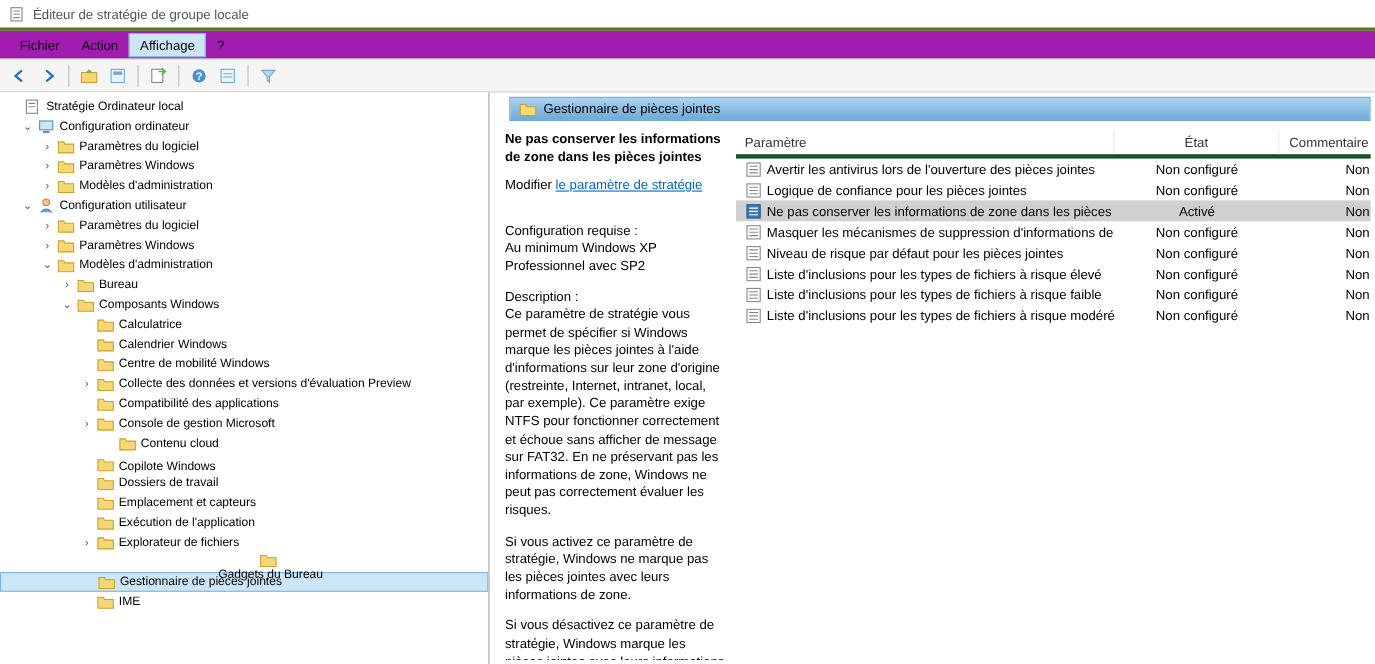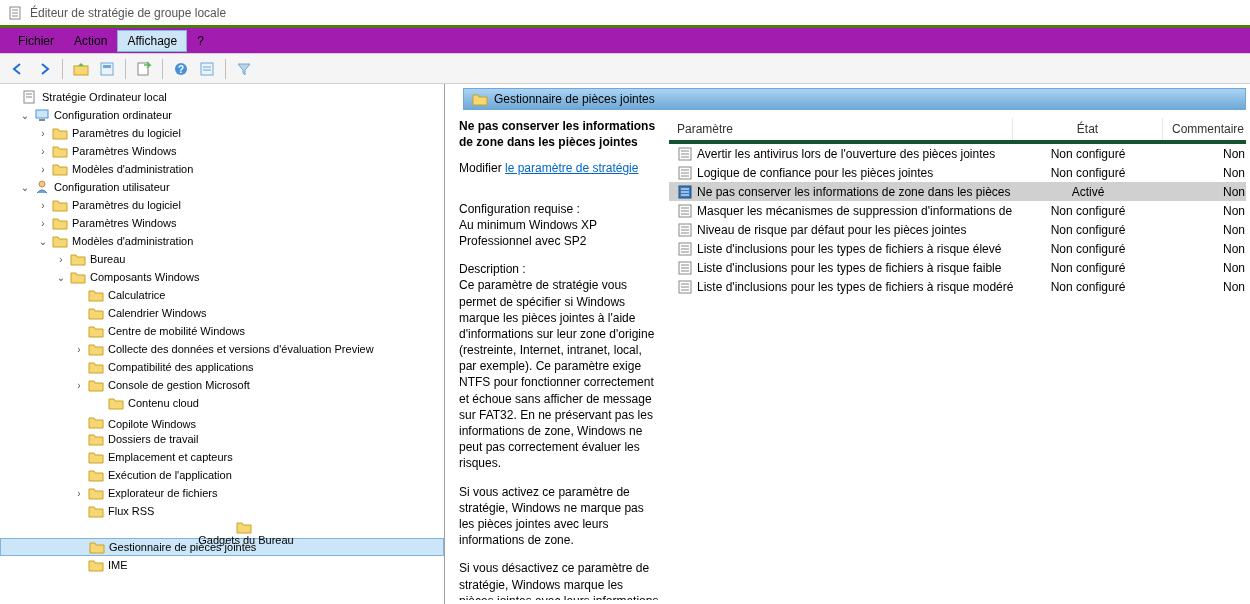--- a/index.html
+++ b/index.html
@@ -349,29 +349,20 @@
         </div>
         <div class="tree-node" style="padding-left: 72px;">
           <span class="tree-twisty">›</span>
           <span class="tree-icon">
             <svg width="16" height="14">
               <path d="M1 3 L6 3 L7 5 L15 5 L15 13 L1 13 Z" fill="#f7d774" stroke="#c9a227"></path>
             </svg>
           </span>
           <span class="tree-label">Explorateur de fichiers</span>
         </div>
-        <div class="tree-node" style="padding-left: 72px;">
-          <span class="tree-twisty"></span>
-          <span class="tree-icon">
-            <svg width="16" height="14">
-              <path d="M1 3 L6 3 L7 5 L15 5 L15 13 L1 13 Z" fill="#f7d774" stroke="#c9a227"></path>
-            </svg>
-          </span>
-          <span class="tree-label">Flux RSS</span>
-        </div>
         <div class="tree-node" style="padding-left: 52px; flex-direction: column;">
           <span class="tree-twisty"></span>
           <span class="tree-icon">
             <svg width="16" height="14">
               <path d="M1 3 L6 3 L7 5 L15 5 L15 13 L1 13 Z" fill="#f7d774" stroke="#c9a227"></path>
             </svg>
           </span>
           <span class="tree-label">Gadgets du Bureau</span>
         </div>
         <div class="tree-node selected" style="padding-left: 72px;">

